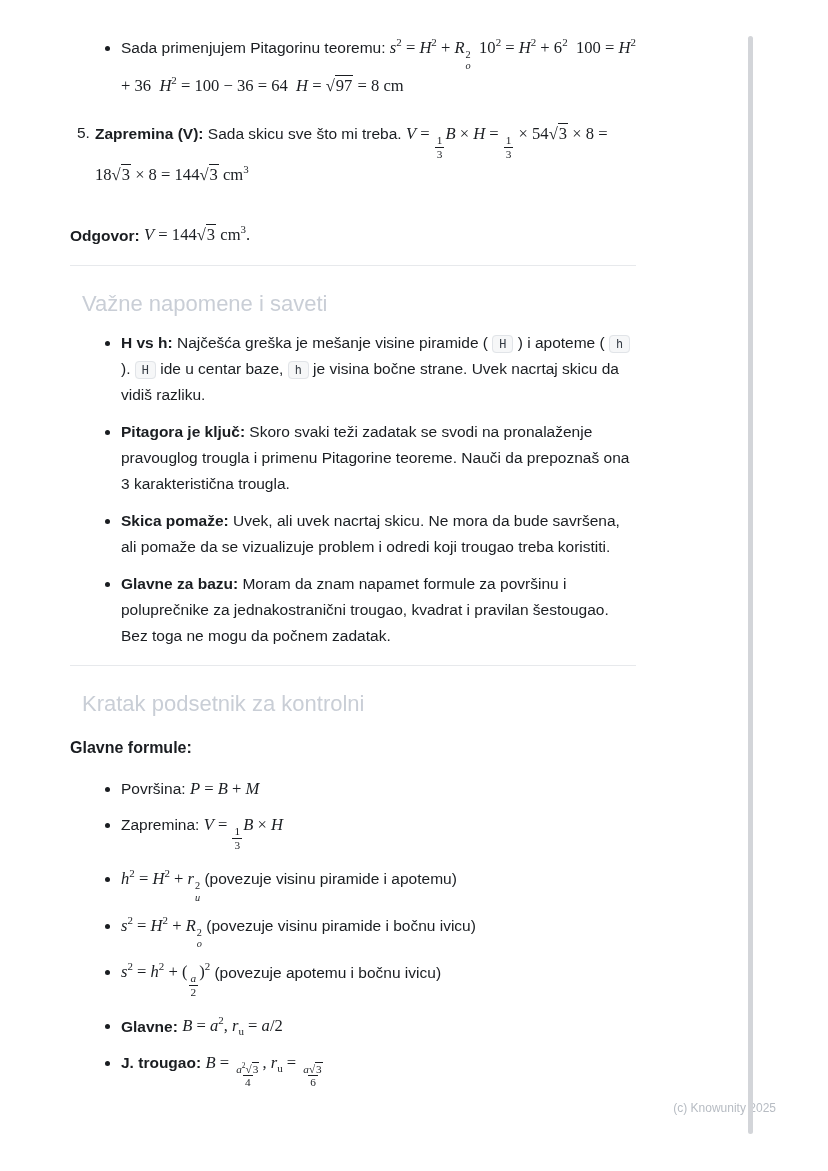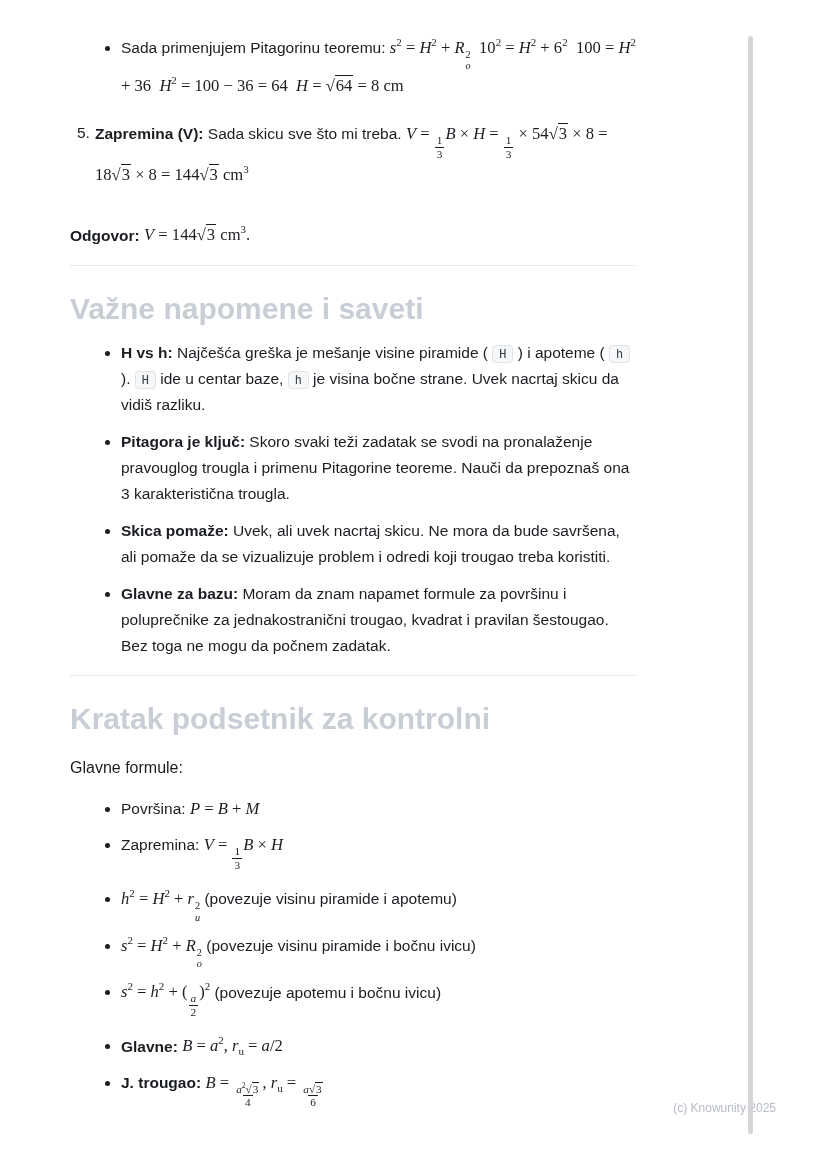--- a/index.html
+++ b/index.html
@@ -37,41 +37,41 @@
   .blist { margin: 0; padding: 0 0 0 51px; list-style: disc; }
   .blist li { margin: 0; }
   .blist li + li { margin-top: 10px; }
   .notes { margin-top: 12px; }
   .notes li + li { margin-top: 11px; }
   .olitem { display: flex; margin-top: 20px; }
   .onum { flex: none; width: 25px; padding-left: 7px; }
   .obody { flex: 1; }
   .answer { margin: 32px 0 0; }
   .divider { border-top: 1px solid #e7e9ec; margin-top: 16px; height: 0; }
-  h2.graytitle { margin: 24px 0 0; font-size: 30px; line-height: 1.25;
-                 color: #c9ced6; font-weight: 700; }
-  .subhead { margin: 18px 0 0; font-weight: 400; font-size: 16px; }
+  h2.graytitle { margin: 24px 12px 0; font-size: 22px; line-height: 1.25;
+                 color: #c9ced6; font-weight: 400; }
+  .subhead { margin: 18px 0 0; font-weight: 700; font-size: 16px; }
   .formulas { margin-top: 13px; }
   .formulas li + li { margin-top: 8px; }
   .footer { position: absolute; top: 1101px; right: 52px; font-size: 12px; color: #b7bcc3; }
   .scrollbar { position: absolute; top: 36px; right: 75px; width: 5px; height: 1098px;
                border-radius: 3px; background: #d3d5d9; }
   b { font-weight: 700; }
 </style>
 </head>
 <body>
 
 <div class="page">
   <div class="content">
 
     <ul class="blist toplist">
       <li><span>Sada primenjujem Pitagorinu teoremu: </span><span class="m"><i>s</i><sup>2</sup> = <i>H</i><sup>2</sup> + <i>R</i><span class="ss">
               <span>2</span>
               <span><i>o</i></span>
-            </span> &nbsp;10<sup>2</sup> = <i>H</i><sup>2</sup> + 6<sup>2</sup> &nbsp;100 = <i>H</i><sup>2</sup> + 36 &nbsp;<i>H</i><sup>2</sup> = 100 − 36 = 64 &nbsp;<i>H</i> = <span class="sq">√<span class="ov">64</span></span> = 8 cm</span></li>
+            </span> &nbsp;10<sup>2</sup> = <i>H</i><sup>2</sup> + 6<sup>2</sup> &nbsp;100 = <i>H</i><sup>2</sup> + 36 &nbsp;<i>H</i><sup>2</sup> = 100 − 36 = 64 &nbsp;<i>H</i> = <span class="sq">√<span class="ov">97</span></span> = 8 cm</span></li>
     </ul>
 
     <div class="olitem">
       <span class="onum">5.</span>
       <div class="obody"><b>Zapremina (V):</b><span> Sada skicu sve što mi treba. </span><span class="m"><i>V</i> = <span class="fr">
               <span>1</span>
               <span>3</span>
             </span><i>B</i> × <i>H</i> = <span class="fr">
               <span>1</span>
               <span>3</span>

